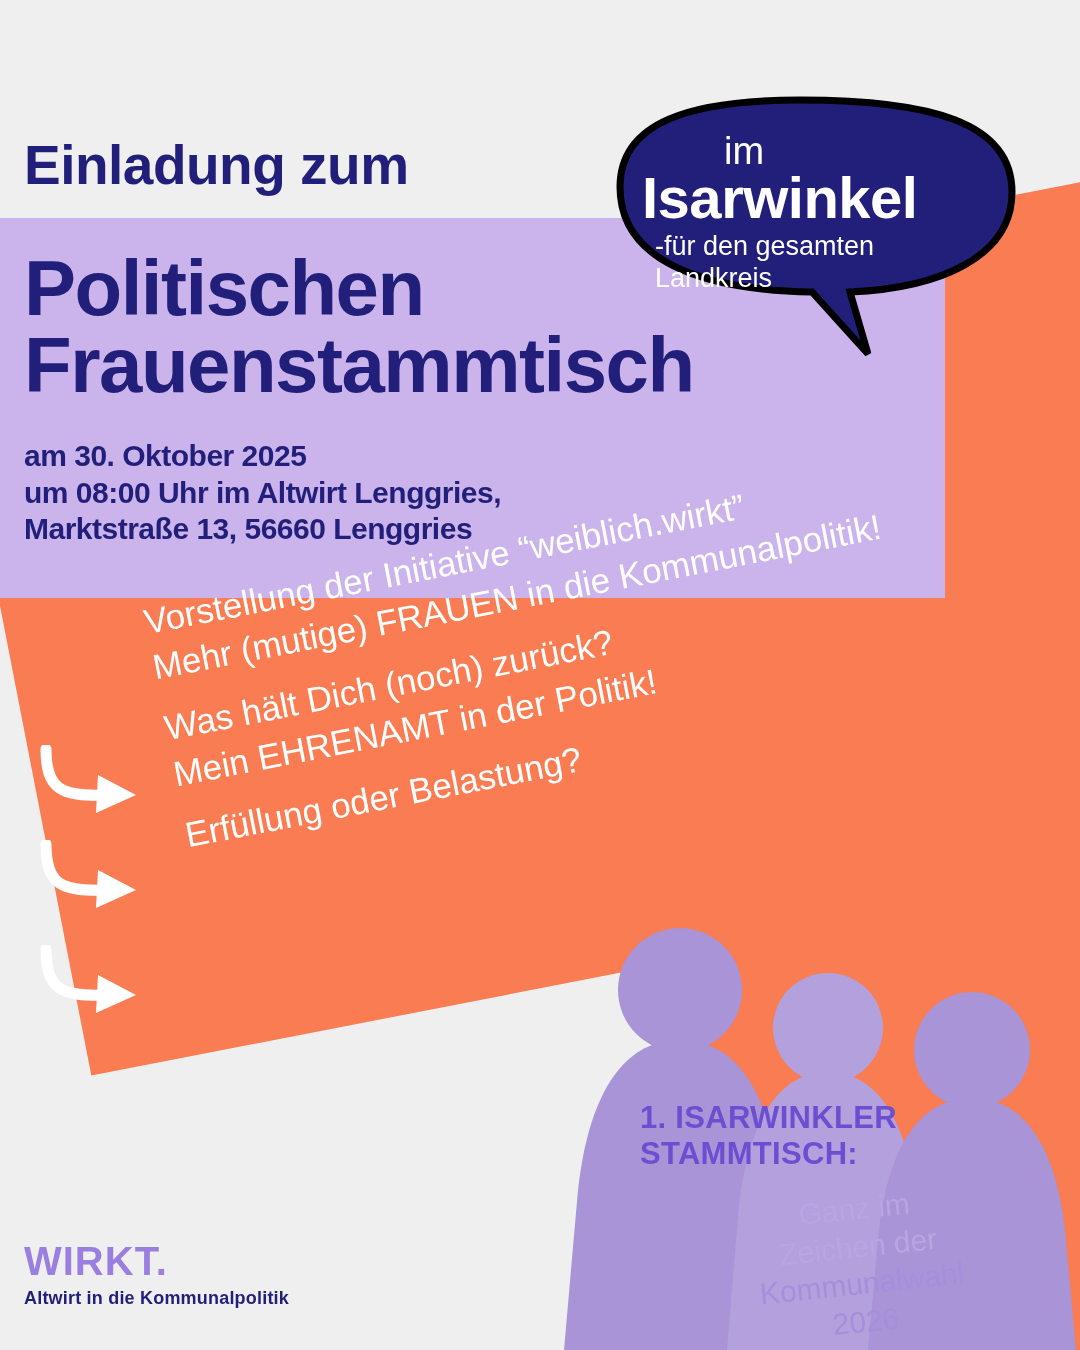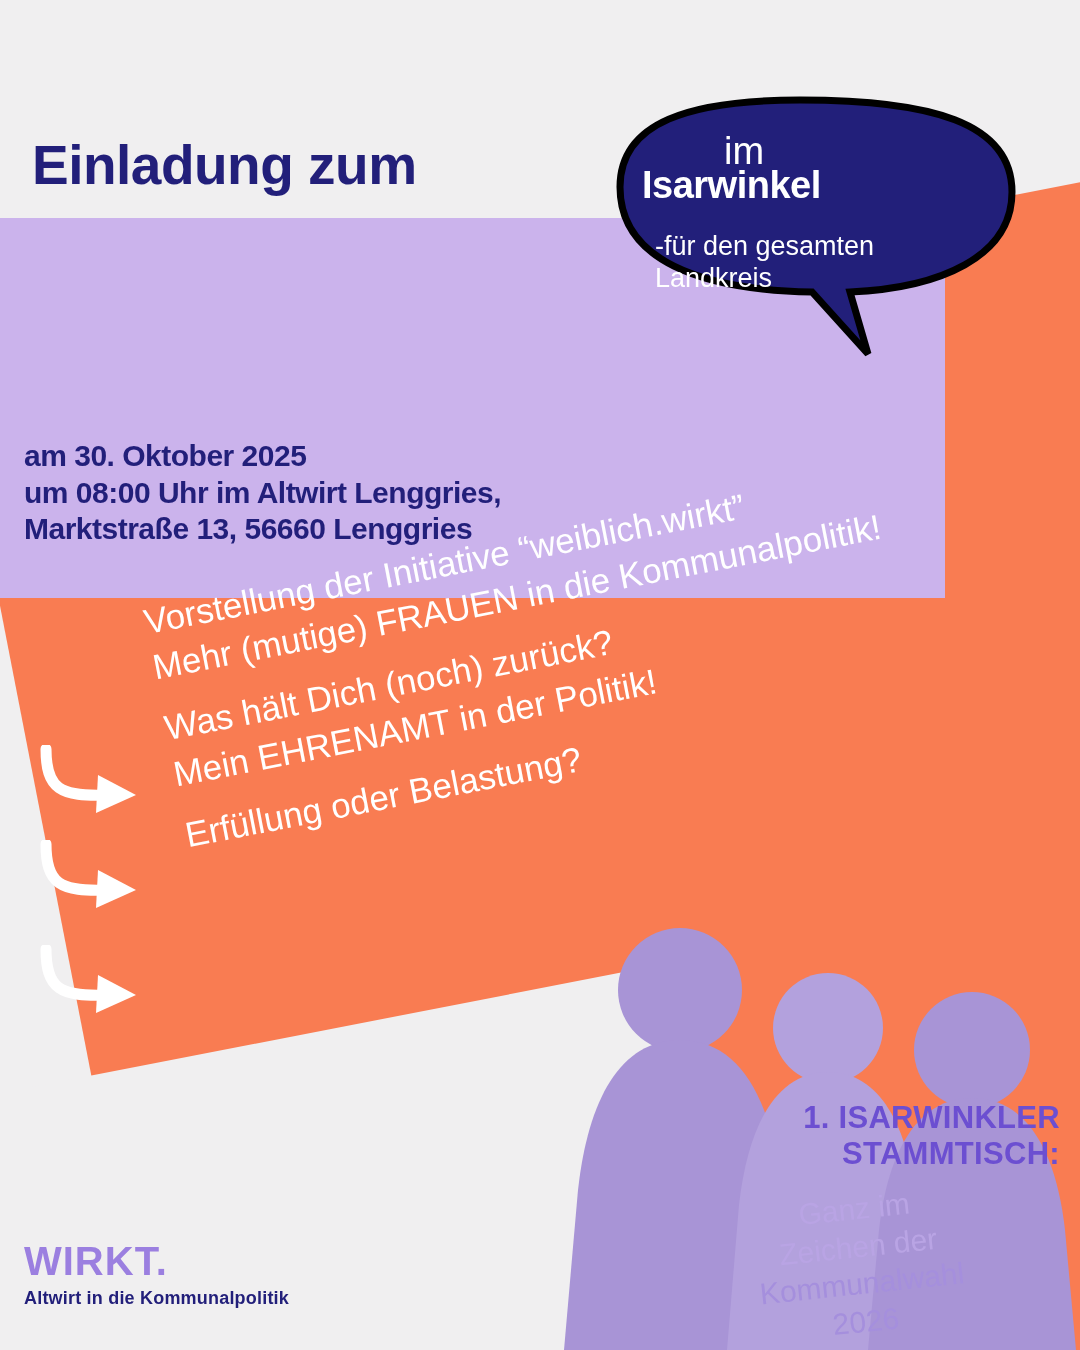--- a/index.html
+++ b/index.html
@@ -77,21 +77,20 @@
   
   .headline-top {
     position: absolute;
     left: 24px;
     top: 133px;
     z-index: 6;
     font-size: 55px;
     font-weight: bold;
     color: #221f7a;
     letter-spacing: -0.5px;
-    margin-left: 8px;
   }
   .headline-main {
     position: absolute;
     left: 24px;
     top: 250px;
     z-index: 6;
     font-size: 78px;
     line-height: 0.99;
     font-weight: bold;
     color: #221f7a;
@@ -126,21 +125,21 @@
     left: 124px;
     top: 38px;
     font-size: 38px;
     font-weight: normal;
     color: #ffffff;
   }
   .bubble-isar {
     position: absolute;
     left: 42px;
     top: 72px;
-    font-size: 38px;
+    font-size: 58px;
     font-weight: bold;
     color: #ffffff;
     letter-spacing: -0.5px;
     text-align: right;
   }
   .bubble-sub {
     position: absolute;
     left: 55px;
     top: 138px;
     width: 300px;
@@ -194,21 +193,21 @@
     z-index: 4;
   }
 
   
   .stammtisch-title {
     position: absolute;
     left: 640px;
     top: 1100px;
     width: 420px;
     z-index: 6;
-    text-align: right;
+    text-align: left;
     font-size: 31px;
     font-weight: bold;
     line-height: 1.15;
     color: #6c4fd1;
     letter-spacing: 0.3px;
   }
   .stammtisch-sub {
     position: absolute;
     left: 660px;
     top: 1190px;
@@ -252,20 +251,24 @@
 <div class="poster">
 
   <div class="orange-band"></div>
   <div class="orange-band-2"></div>
   <div class="grey-wedge"></div>
   <div class="grey-wedge-2"></div>
 
   <div class="purple-block"></div>
 
   <div class="headline-top">Einladung zum</div>
+  <div class="headline-main">
+    <span class="l1">Politischen</span>
+    <span class="l2">Frauenstammtisch</span>
+  </div>
 
   <div class="details">
     <span>am 30. Oktober 2025</span>
     <span>um 08:00 Uhr im Altwirt Lenggries,</span>
     <span>Marktstraße 13, 56660 Lenggries</span>
   </div>
 
   <div class="bubble-wrap">
     <svg width="430" height="290" viewBox="0 0 430 290">
       <path d="M 20 95

